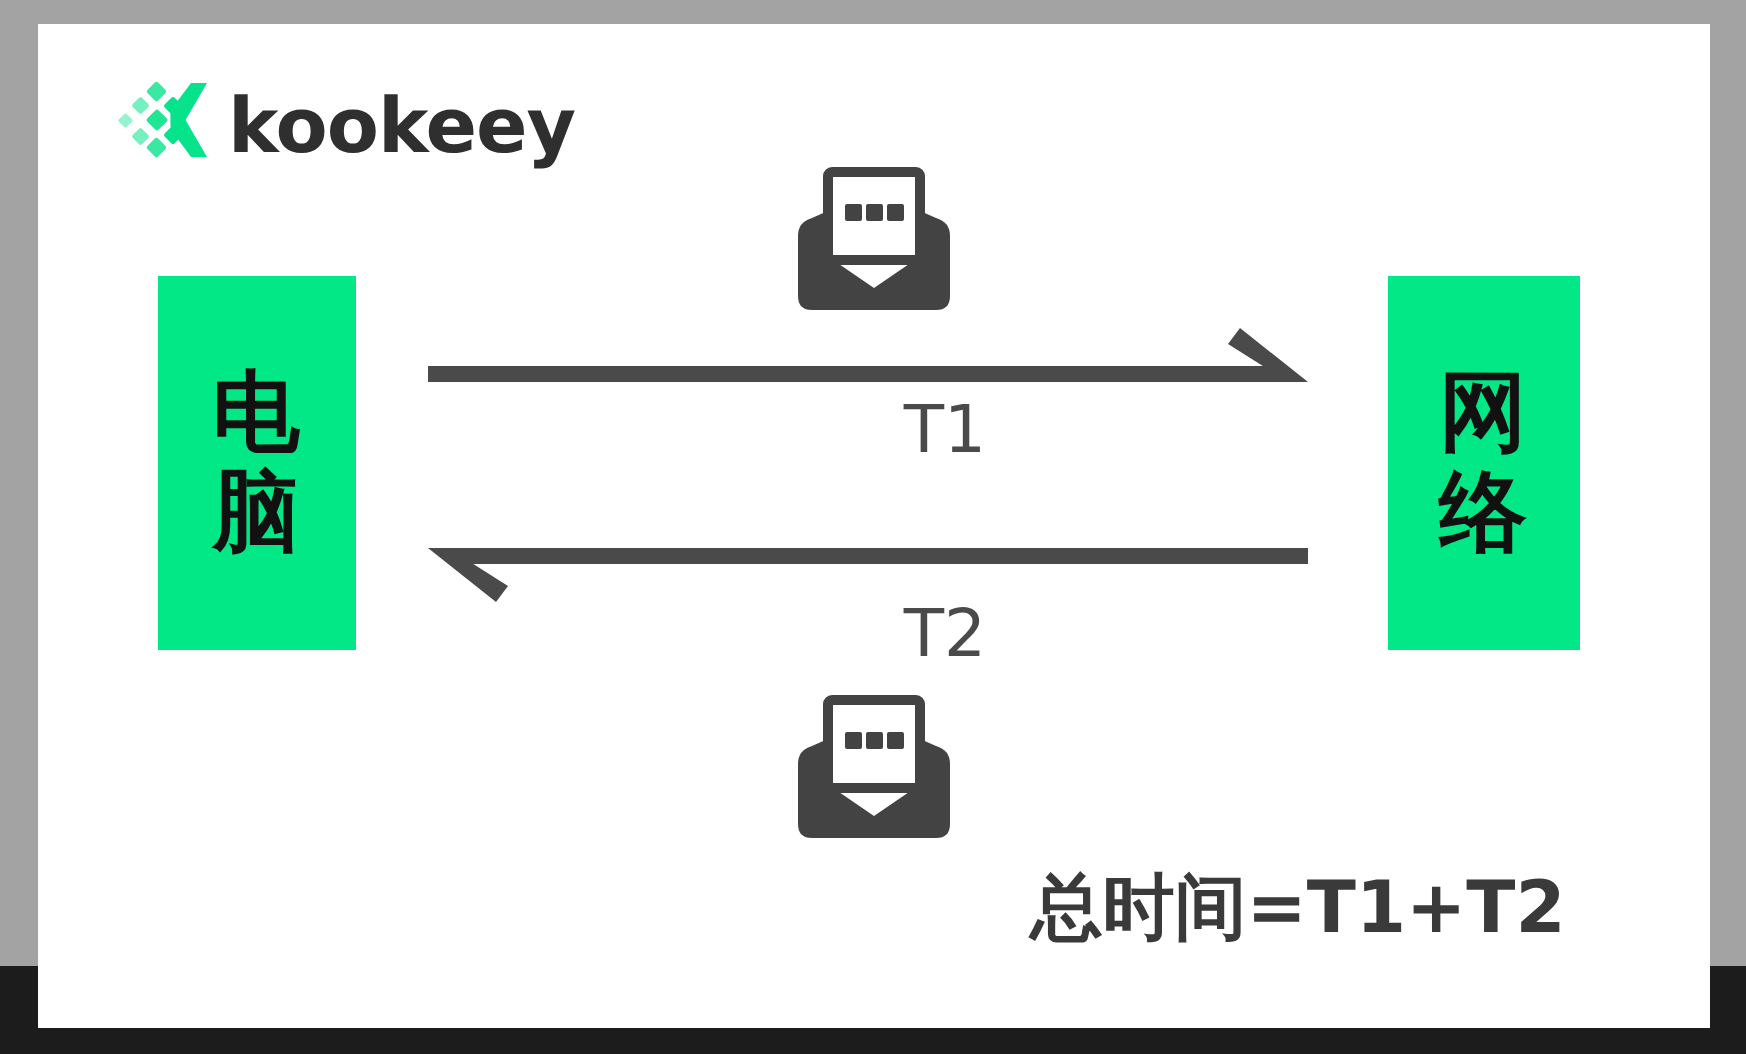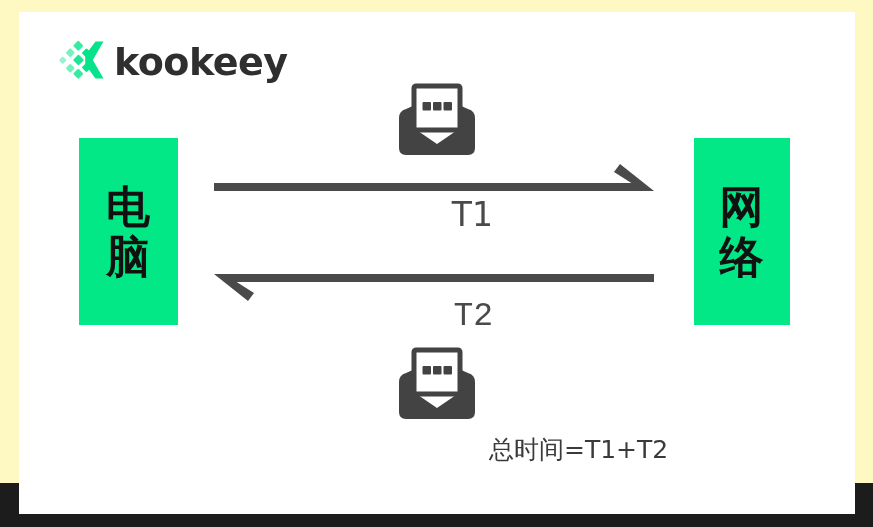--- a/index.html
+++ b/index.html
@@ -14,21 +14,21 @@
     overflow: hidden;
     font-family: "Liberation Sans", "DejaVu Sans", sans-serif;
   }
 
   
   #frame {
     position: absolute;
     left: 0; top: 0;
     width: 873px;
     height: 483px;
-    background: #fef9c3;
+    background: #a3a3a3;
     box-sizing: border-box;
   }
   #canvas {
     position: absolute;
     left: 19px;
     top: 12px;
     width: 836px;
     height: 502px;
     background: #ffffff;
     overflow: hidden;
@@ -100,36 +100,36 @@
   .arrow-label {
     position: absolute;
     width: 120px;
     text-align: right;
     font-size: 33px;
     color: #4a4a4a;
     font-family: "DejaVu Sans", "Liberation Sans", sans-serif;
     line-height: 1;
   }
   #label-t1 { left: 354px; top: 186px; }
-  #label-t2 { left: 354px; top: 288px; font-family: Liberation Mono, monospace; }
+  #label-t2 { left: 354px; top: 288px; }
 
   
   .packet-icon { position: absolute; }
   #packet-top    { left: 376px; top: 66px;  }
   #packet-bottom { left: 376px; top: 330px; }
 
   
   #formula {
     position: absolute;
     left: 470px;
     top: 425px;
     width: 320px;
-    text-align: left;
-    font-size: 25px;
-    font-weight: 400;
+    text-align: center;
+    font-size: 36px;
+    font-weight: 700;
     color: #3a3a3a;
     letter-spacing: 0px;
     line-height: 1;
     font-family: "DejaVu Sans", "Liberation Sans", sans-serif;
   }
 </style>
 </head>
 <body>
 
 <div id="frame">

